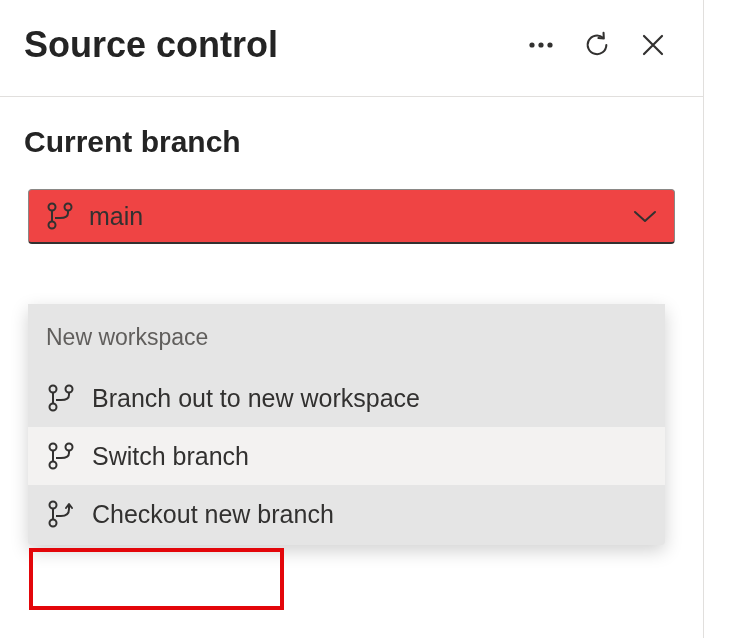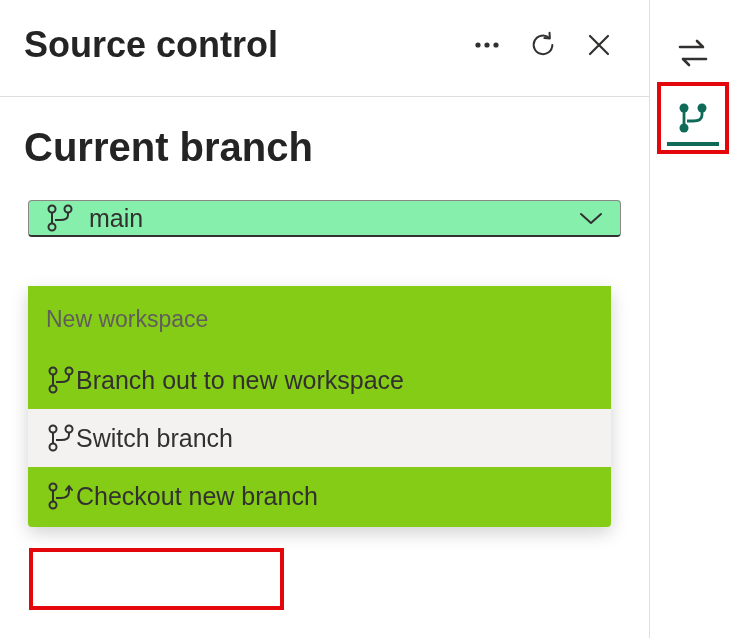--- a/index.html
+++ b/index.html
@@ -10,21 +10,21 @@
     body {
       font-family: "Segoe UI", -apple-system, sans-serif;
       background: #ffffff;
       color: #323130;
       width: 736px;
       height: 638px;
       position: relative;
       overflow: hidden;
     }
     .main-panel {
-      width: 650px;
+      width: 704px;
       height: 638px;
       border-right: 1px solid #e1dfdd;
       position: relative;
       float: left;
     }
     .header {
       display: flex;
       align-items: center;
       padding: 24px 24px 30px 24px;
       border-bottom: 1px solid #e1dfdd;
@@ -47,62 +47,62 @@
       display: flex;
       align-items: center;
       justify-content: center;
       cursor: pointer;
       color: #323130;
     }
     .section {
       padding: 28px 24px 12px 24px;
     }
     .section-title {
-      font-size: 40px;
+      font-size: 30px;
       font-weight: 600;
       color: #242424;
       margin-bottom: 30px;
     }
     .branch-selector {
       border: 1px solid #8a8886;
       border-bottom: 2px solid #323130;
       border-radius: 4px;
       display: flex;
       align-items: center;
-      padding: 2px 16px;
+      padding: 11px 16px;
       gap: 14px;
       cursor: pointer;
-      background: #86efac;
+      background: #ef4444;
       margin: 0 4px;
     }
     .branch-name {
       flex: 1;
       font-size: 25px;
       color: #323130;
     }
     .dropdown-menu {
       position: absolute;
       left: 28px;
       right: 38px;
-      top: 286px;
-      background: #84cc16;
+      top: 304px;
+      background: #e5e5e5;
       box-shadow: 0 6px 18px rgba(0,0,0,0.18);
       border-radius: 0 0 4px 4px;
       padding: 10px 0 2px 0;
     }
     .group-header {
       padding: 10px 18px 18px 18px;
       font-size: 23px;
       color: #605e5c;
     }
     .menu-item {
       display: flex;
       align-items: center;
       padding: 14px 18px;
-      gap: 0;
+      gap: 16px;
       cursor: pointer;
       font-size: 25px;
       color: #323130;
     }
     .menu-item.hover {
       background: #f3f2f1;
     }
     .highlight-switch {
       position: absolute;
       left: 29px;

